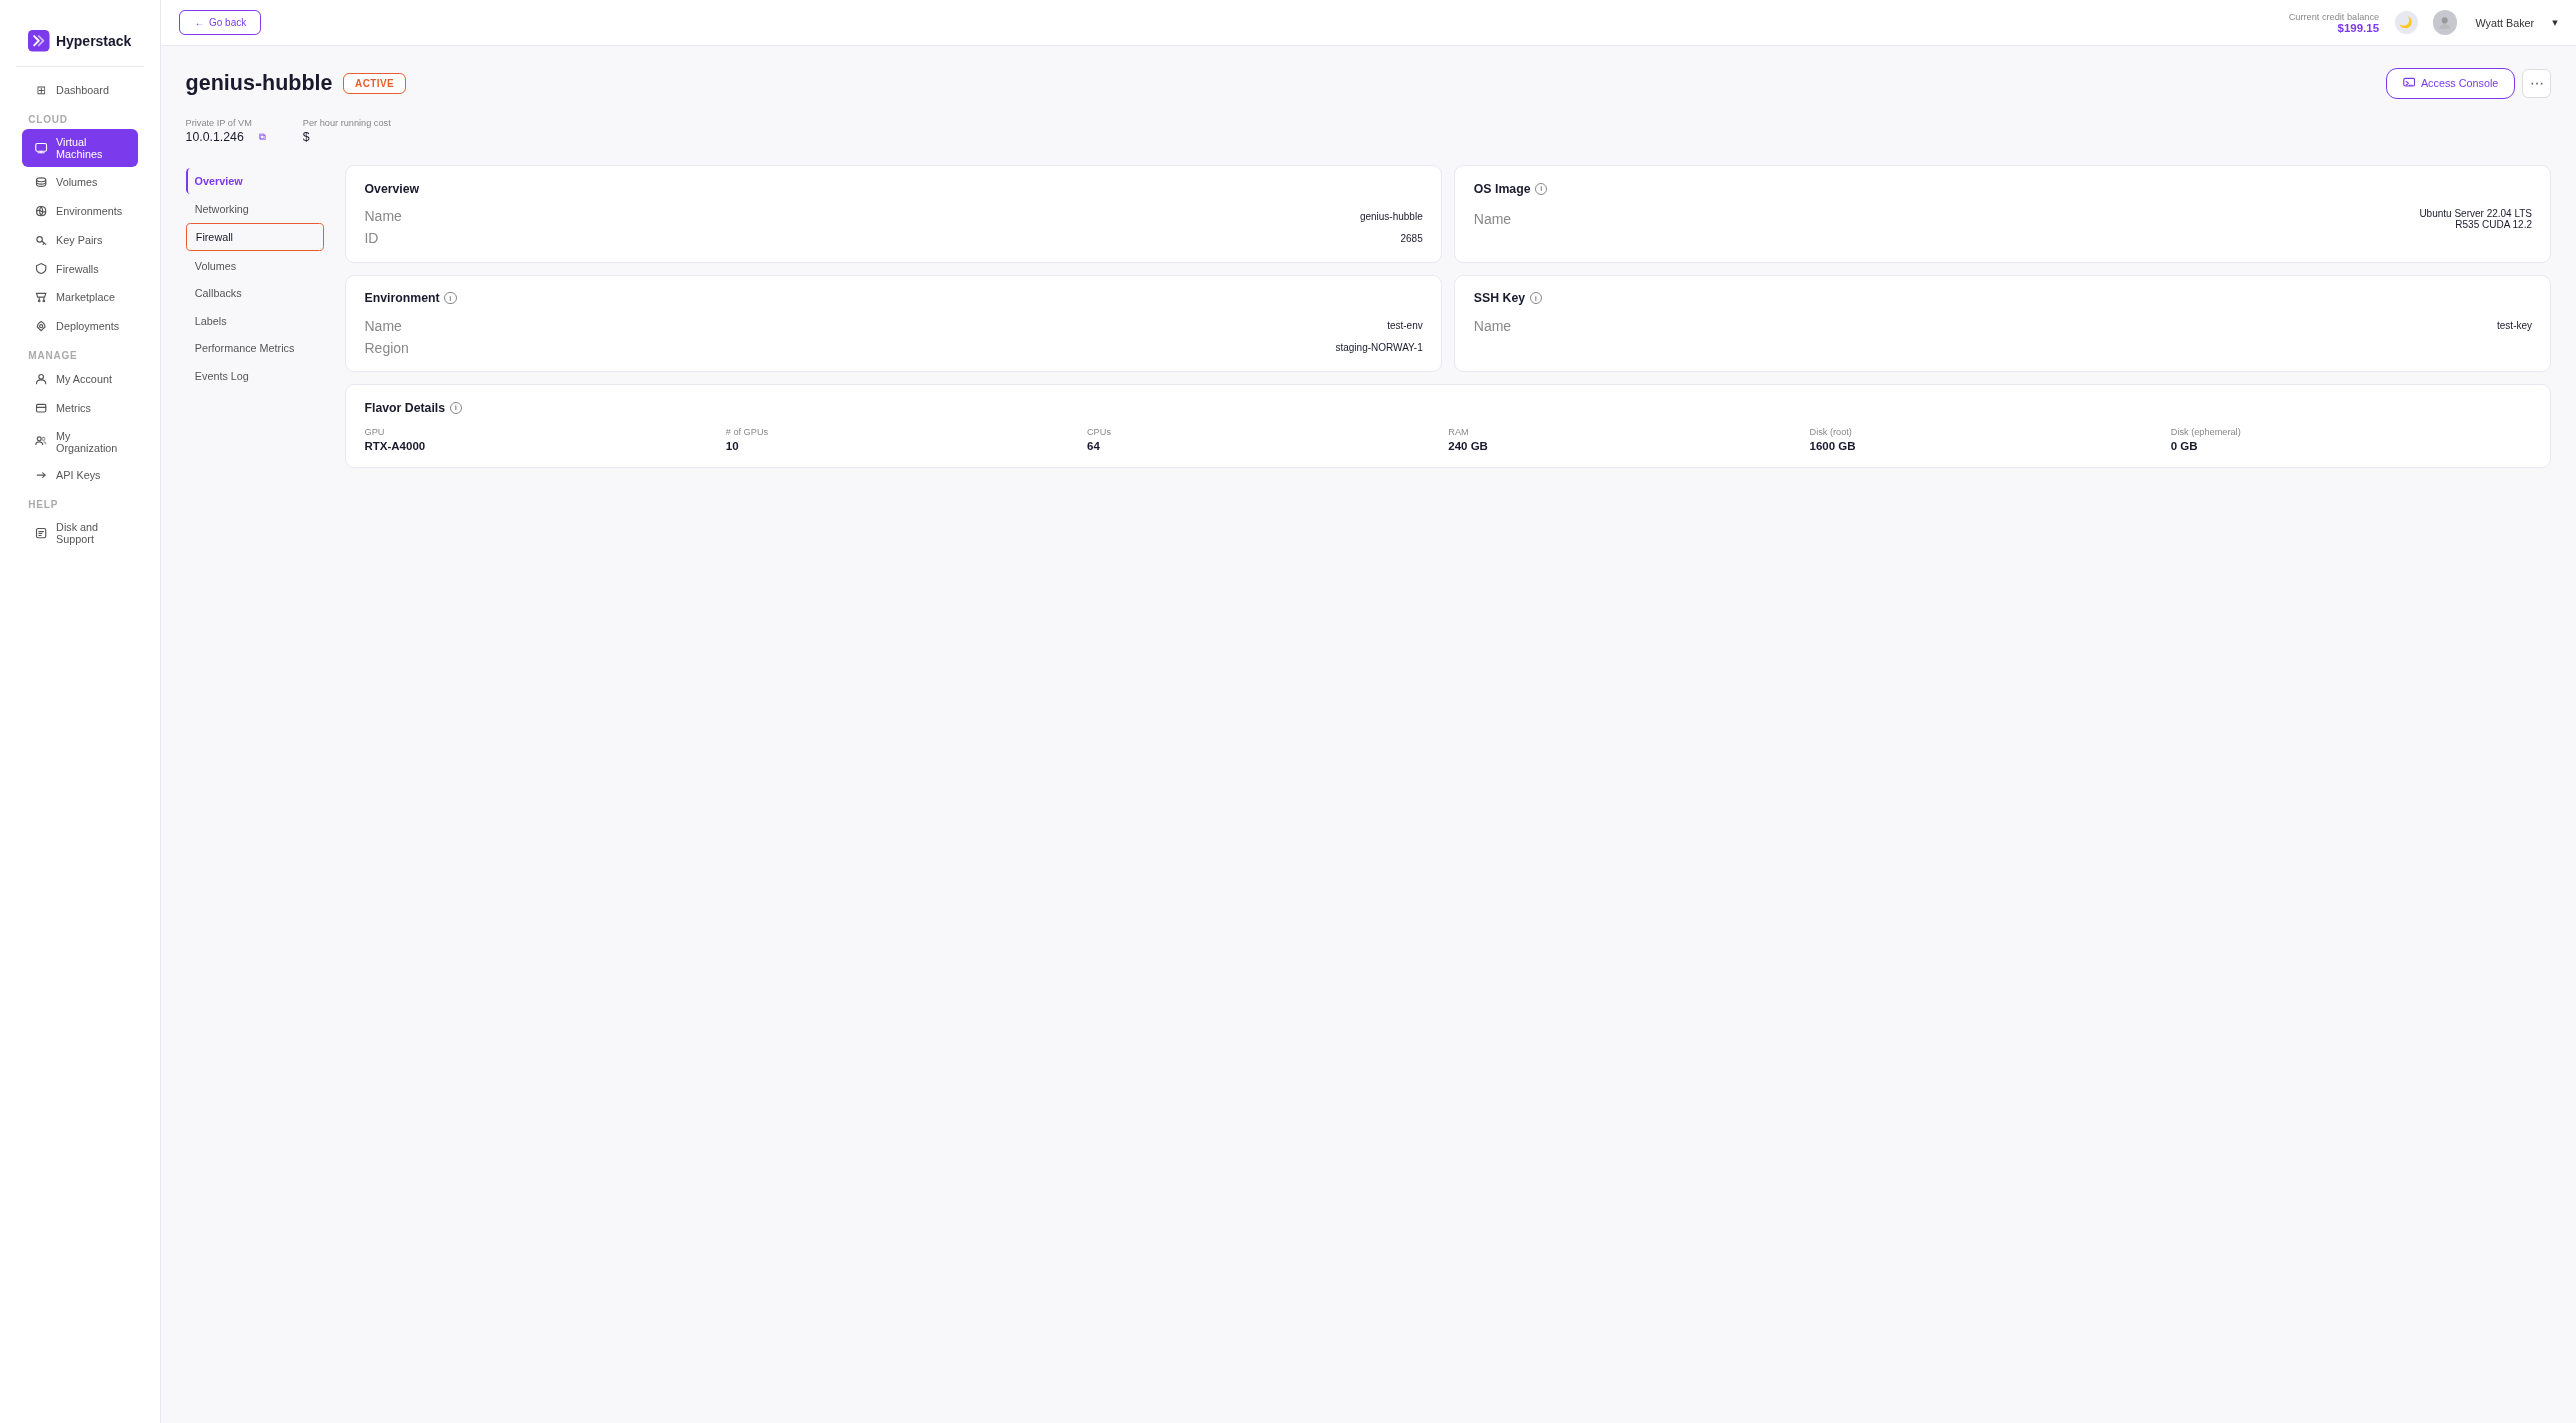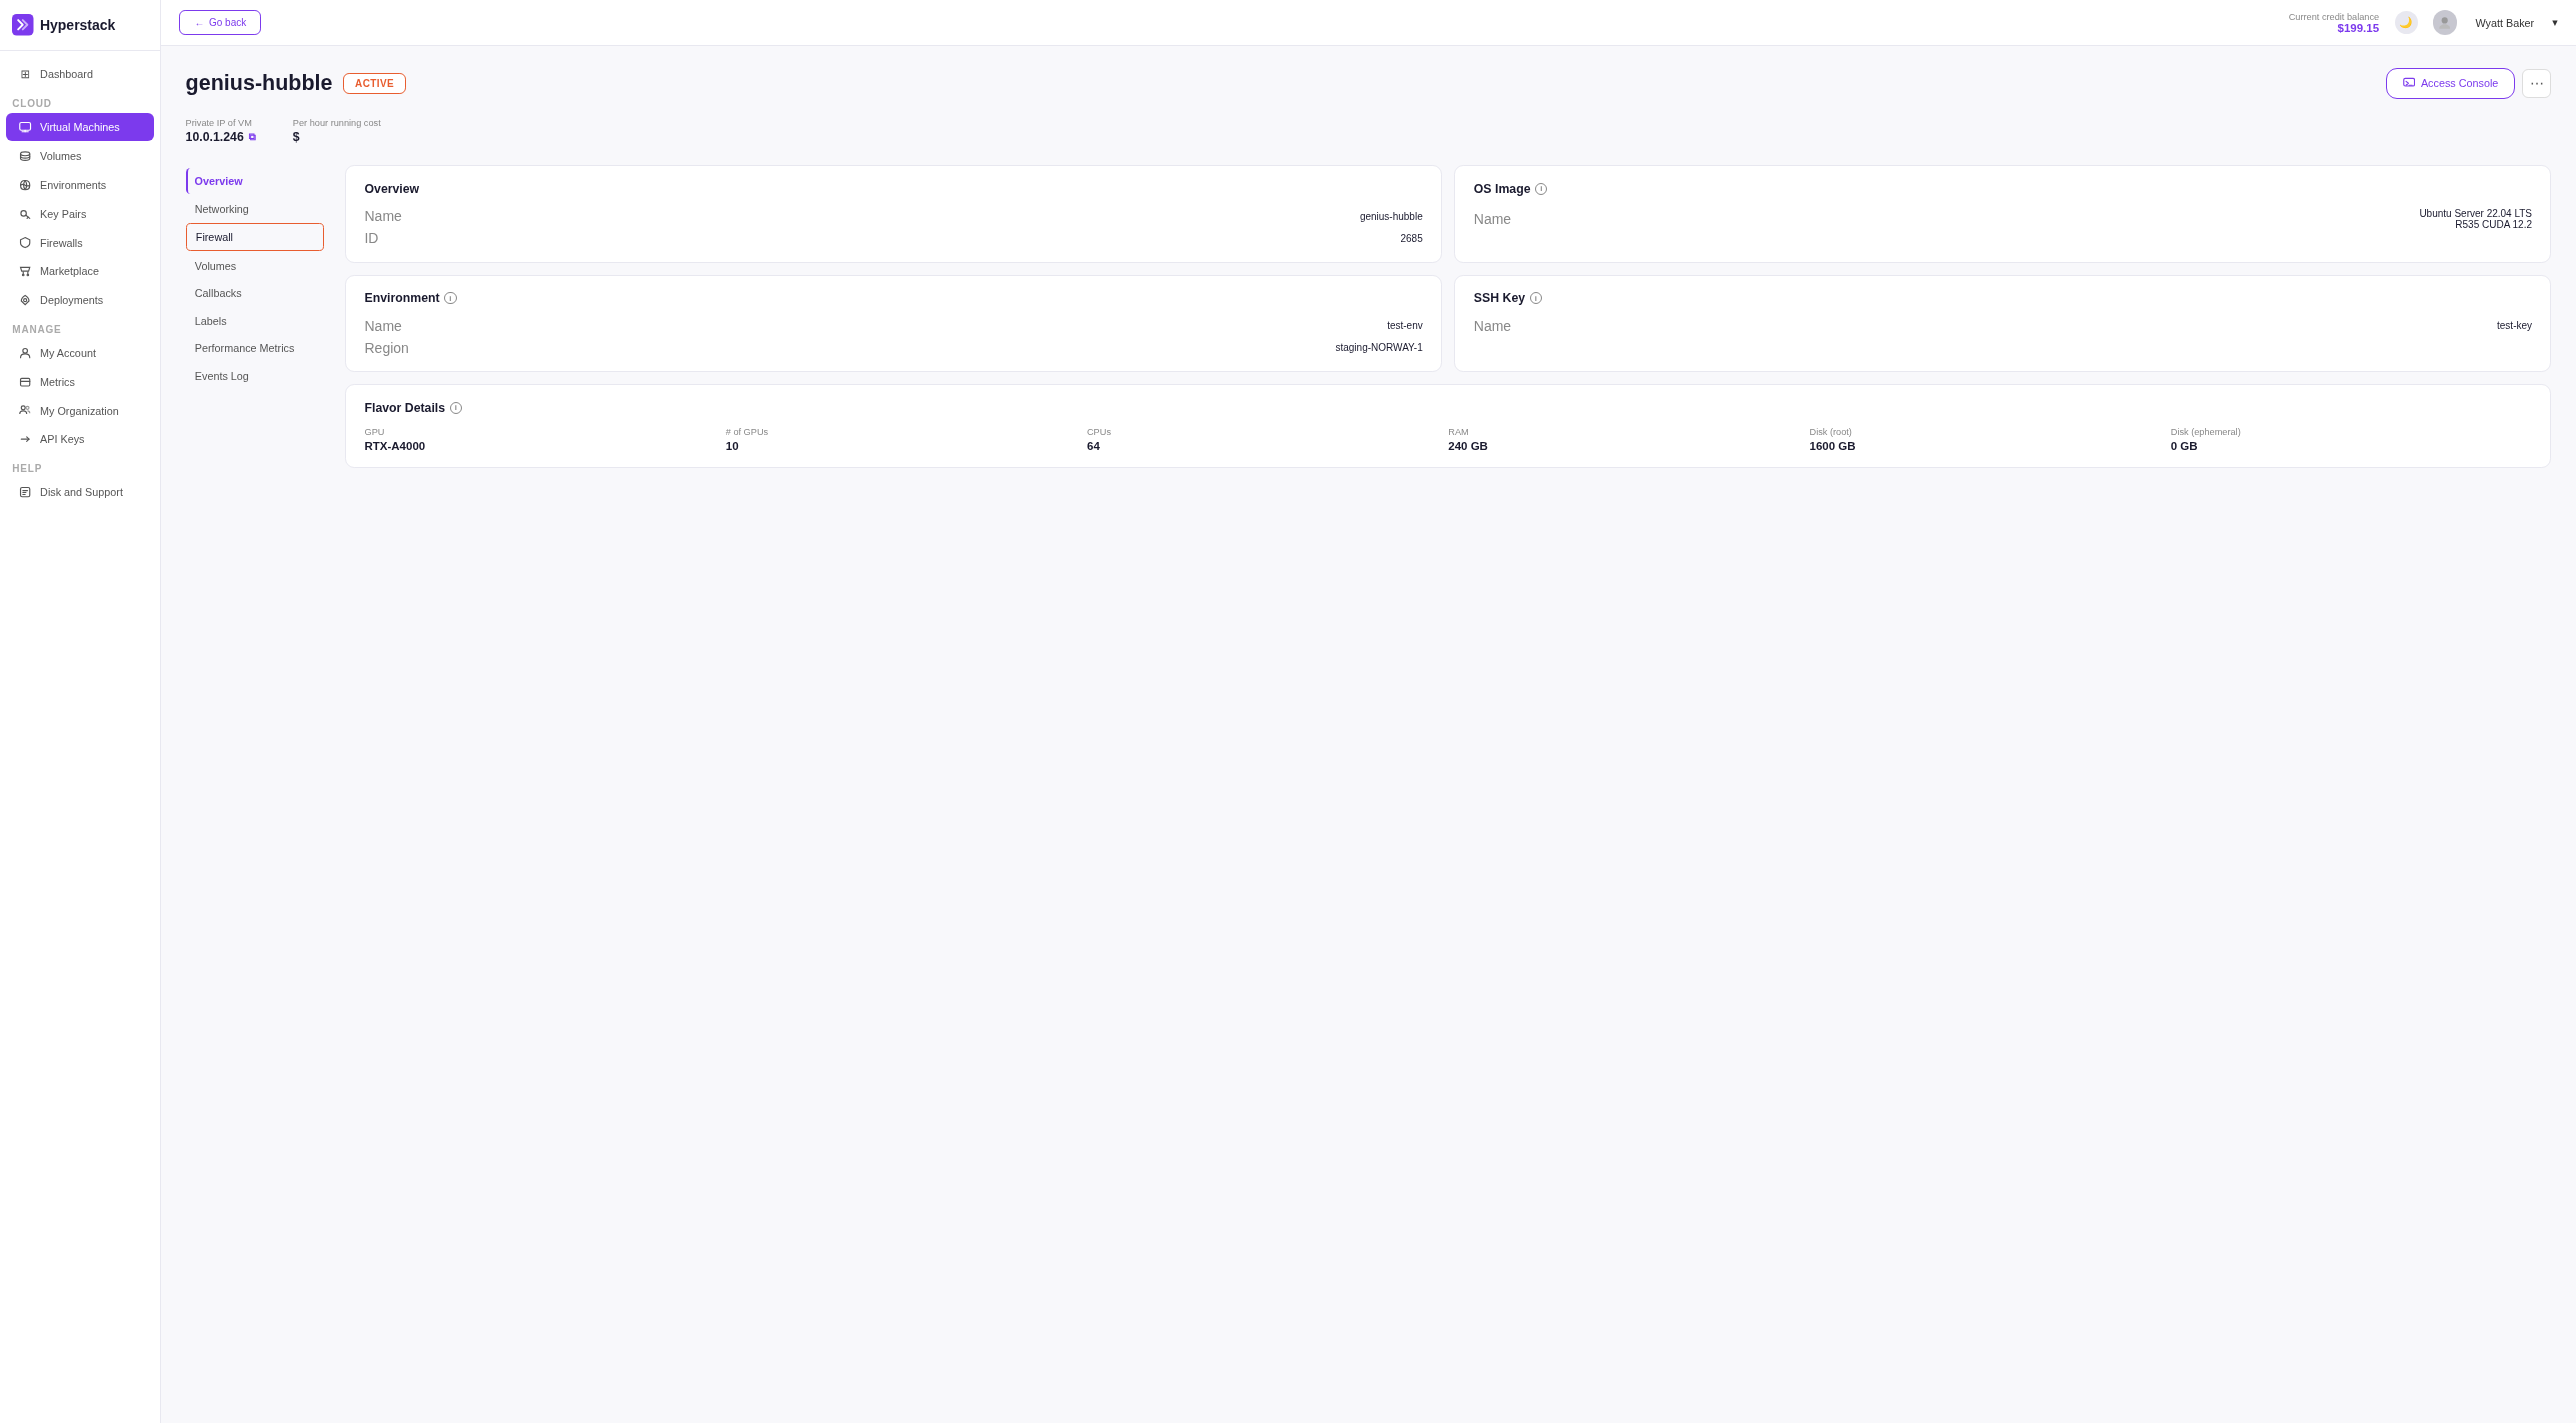--- a/index.html
+++ b/index.html
@@ -2,21 +2,21 @@
 <html style="font-size:12.3px"><head>
   <meta charset="utf-8">
   <style>
     * { box-sizing: border-box; margin: 0; padding: 0; }
     body { font-family: -apple-system, BlinkMacSystemFont, 'Segoe UI', sans-serif; background: #f8f8fb; color: #1a1a2e; font-size: 10.8px; }
 
     
     .app { display: flex; height: 100vh; overflow: hidden; }
 
     
-    .sidebar { width: 161px; min-width: 161px; background: #fff; border-right: 0.8px solid #e8e8f0; display: flex; flex-direction: column; padding: 0; overflow-y: auto; }
+    .sidebar { width: 161px; min-width: 161px; background: #fff; border-right: 0.8px solid #e8e8f0; display: flex; flex-direction: column; padding: 16px; overflow-y: auto; }
     .sidebar-logo { display: flex; align-items: center; gap: 6.1px; padding: 14px 12.3px 14px 12.3px; border-bottom: 0.8px solid #e8e8f0; }
     .logo-icon { width: 21.5px; height: 21.5px; }
     .logo-text { font-size: 14px; font-weight: 700; color: #1a1a2e; }
     .sidebar-nav { flex: 1; padding: 9.2px 0; }
     .nav-section-label { font-size: 10px; font-weight: 600; color: #aaa; letter-spacing: 0.8px; padding: 9.2px 12.3px 3.1px 12.3px; text-transform: uppercase; }
     .nav-item { display: flex; align-items: center; gap: 7.7px; padding: 7px 12.3px; cursor: pointer; border-radius: 6.1px; margin: 0.8px 6.1px; font-size: 10.8px; color: #555; transition: background 0.15s; }
     .nav-item.active { background: #7c3aed; color: #fff; }
     .nav-item.active .nav-icon { color: #fff; }
     .nav-icon { width: 14px; height: 14px; display: flex; align-items: center; justify-content: center; font-size: 11.5px; flex-shrink: 0; }
 
@@ -43,21 +43,21 @@
     .page-title-row { display: flex; align-items: center; gap: 10.8px; }
     .page-title { font-size: 21.5px; font-weight: 700; color: #1a1a2e; }
     .status-badge { padding: 3.8px 10.8px; border-radius: 6.1px; font-size: 10px; font-weight: 700; border: 1.9px solid #e85d2f; color: #e85d2f; background: #fff; letter-spacing: 0.4px; }
     .page-actions { display: flex; align-items: center; gap: 7.7px; }
     .access-console-btn { display: flex; align-items: center; gap: 6.1px; padding: 7.7px 15.4px; border: 1.2px solid #7c3aed; border-radius: 11px; background: #fff; color: #7c3aed; font-size: 10.8px; font-weight: 500; cursor: pointer; }
     .more-btn { width: 29px; height: 29px; border: 1.2px solid #ddd; border-radius: 6.1px; background: #fff; display: flex; align-items: center; justify-content: center; cursor: pointer; font-size: 14px; color: #555; }
 
     
     .meta-info { display: flex; gap: 37px; margin-bottom: 21.5px; }
     .meta-item label { font-size: 9.2px; color: #888; display: block; margin-bottom: 2.3px; }
-    .meta-value { font-size: 12.3px; font-weight: 700; color: #1a1a2e; display: flex; align-items: center; gap: 5px; }
+    .meta-value { font-size: 12.3px; font-weight: 400; color: #1a1a2e; display: flex; align-items: center; gap: 15px; }
     .copy-icon { font-size: 10px; color: #7c3aed; cursor: pointer; }
 
     
     .body-layout { display: flex; gap: 21.5px; }
 
     
     .detail-nav { min-width: 138px; padding-top: 3.1px; }
     .detail-nav-item { padding: 7px 9.2px; font-size: 10.8px; color: #555; cursor: pointer; border-radius: 4.6px; margin-bottom: 1.5px; }
     .detail-nav-item.active { color: #7c3aed; font-weight: 600; border-left: 2.3px solid #7c3aed; padding-left: 7px; }
     .detail-nav-item.highlighted { border: 1.5px solid #e85d2f; border-radius: 4.6px; color: #1a1a2e; font-weight: 500; }

